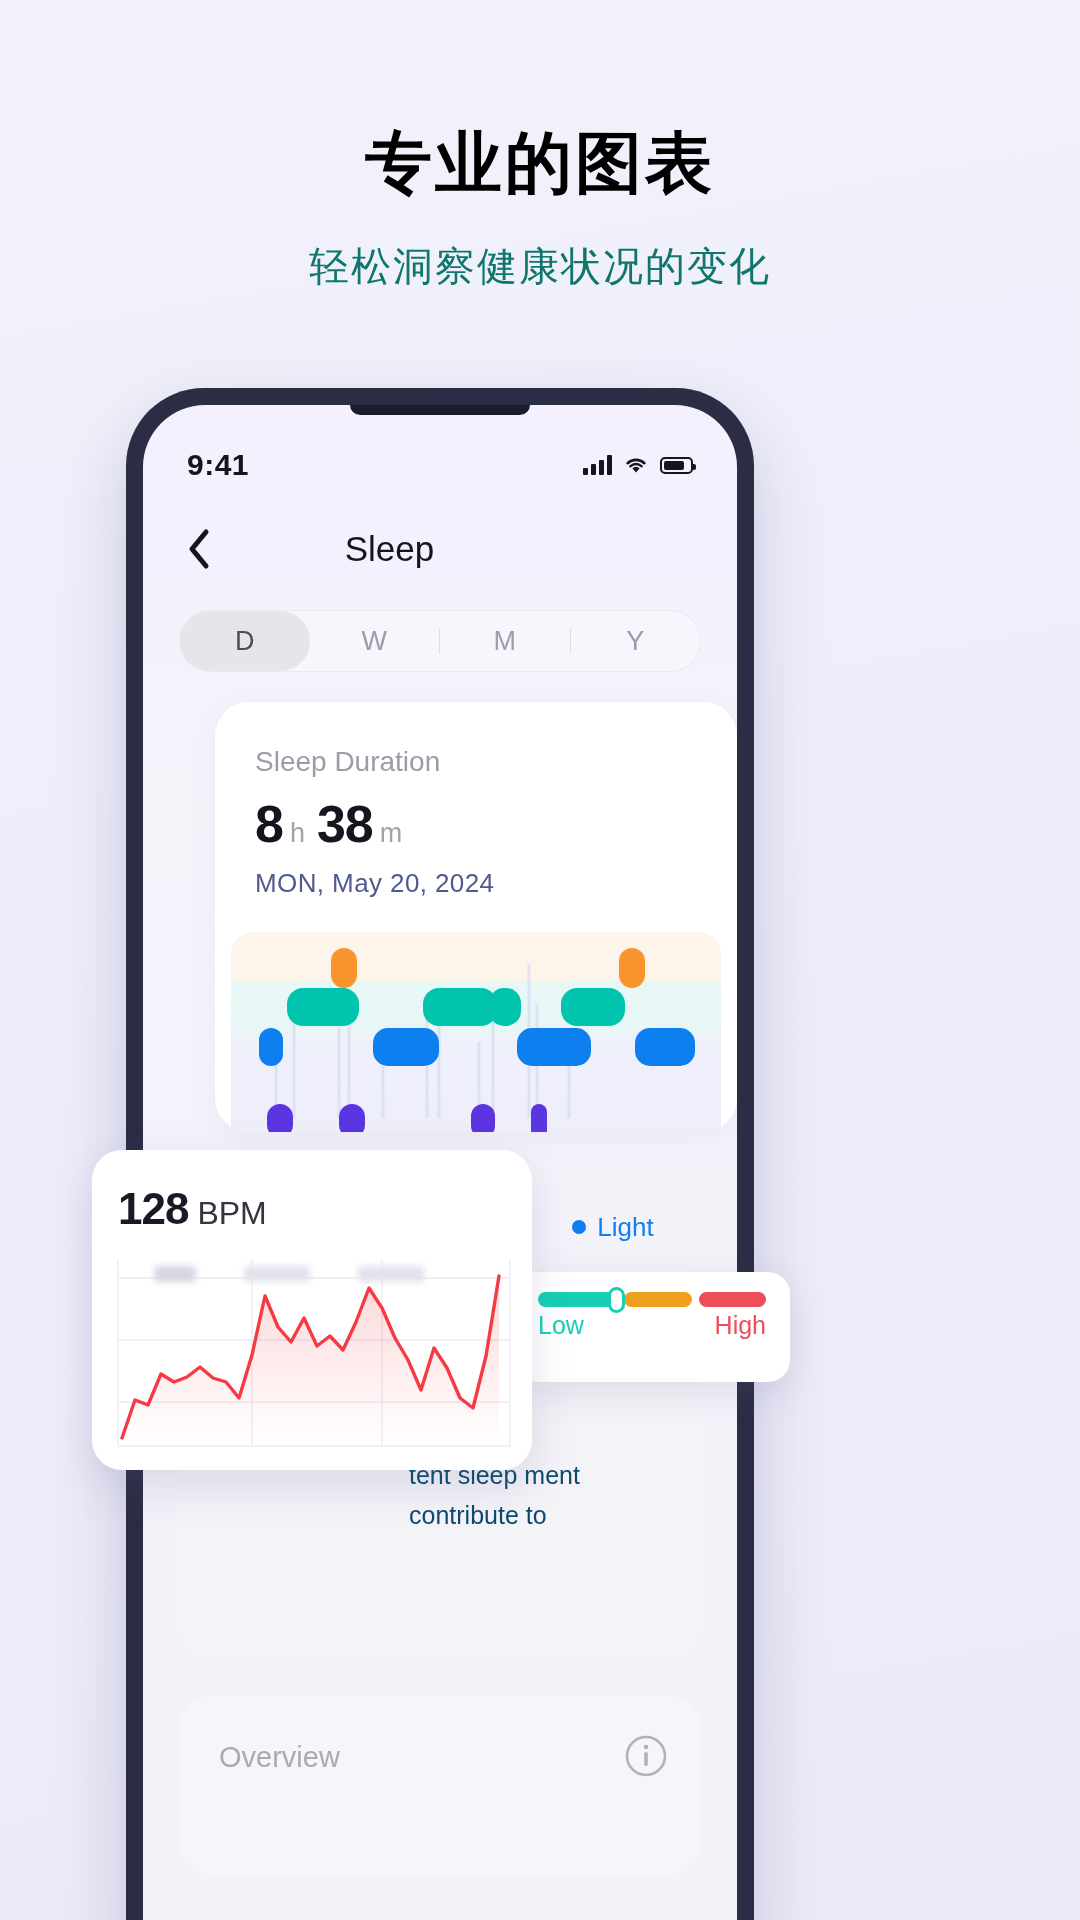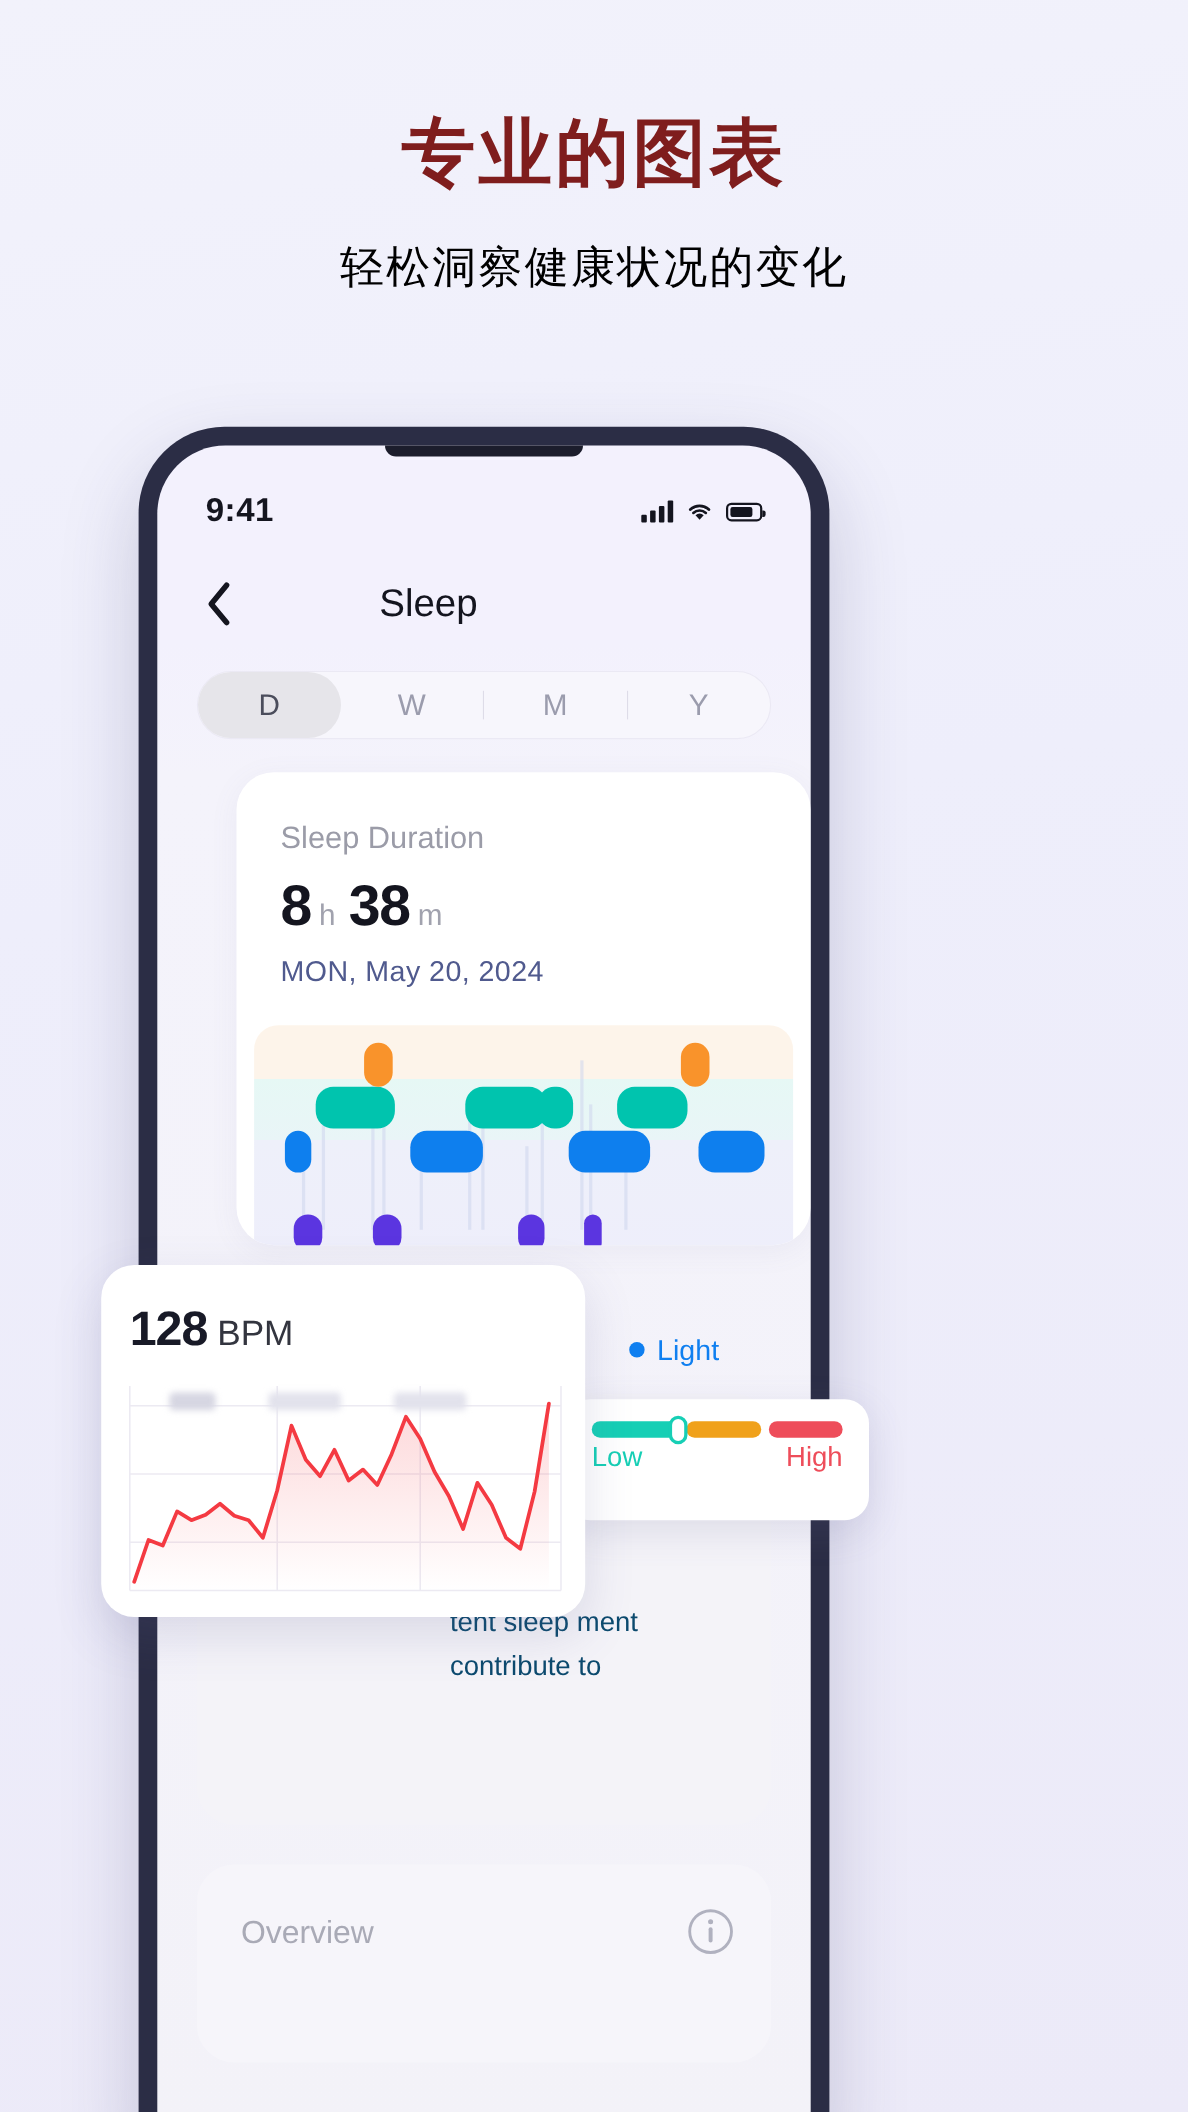--- a/index.html
+++ b/index.html
@@ -6,28 +6,28 @@
   html,body { width:1080px; height:1920px; }
   body {
     font-family:"Liberation Sans", sans-serif;
     background:linear-gradient(170deg,#f2f2fb 0%,#eeeefb 40%,#eceaf8 100%);
     position:relative; overflow:hidden;
   }
 
   
   .promo { position:absolute; top:0; left:0; width:1080px; text-align:center; }
   .promo-title {
-    margin-top:94px;
+    margin-top:118px;
     font-size:67px; font-weight:bold; letter-spacing:3px;
-    color:#7f1d1d;
+    color:#000000;
     font-family:"DejaVu Sans", sans-serif;
   }
   .promo-sub {
     margin-top:30px;
-    font-size:40px; letter-spacing:2px; color:#000000;
+    font-size:40px; letter-spacing:2px; color:#0f766e;
     font-family:"DejaVu Sans", sans-serif;
   }
 
   
   .phone {
     position:absolute; left:126px; top:388px;
     width:628px; height:1560px;
     background:#2b2d45;
     border-radius:78px 78px 0 0;
     padding:17px 17px 0 17px;

